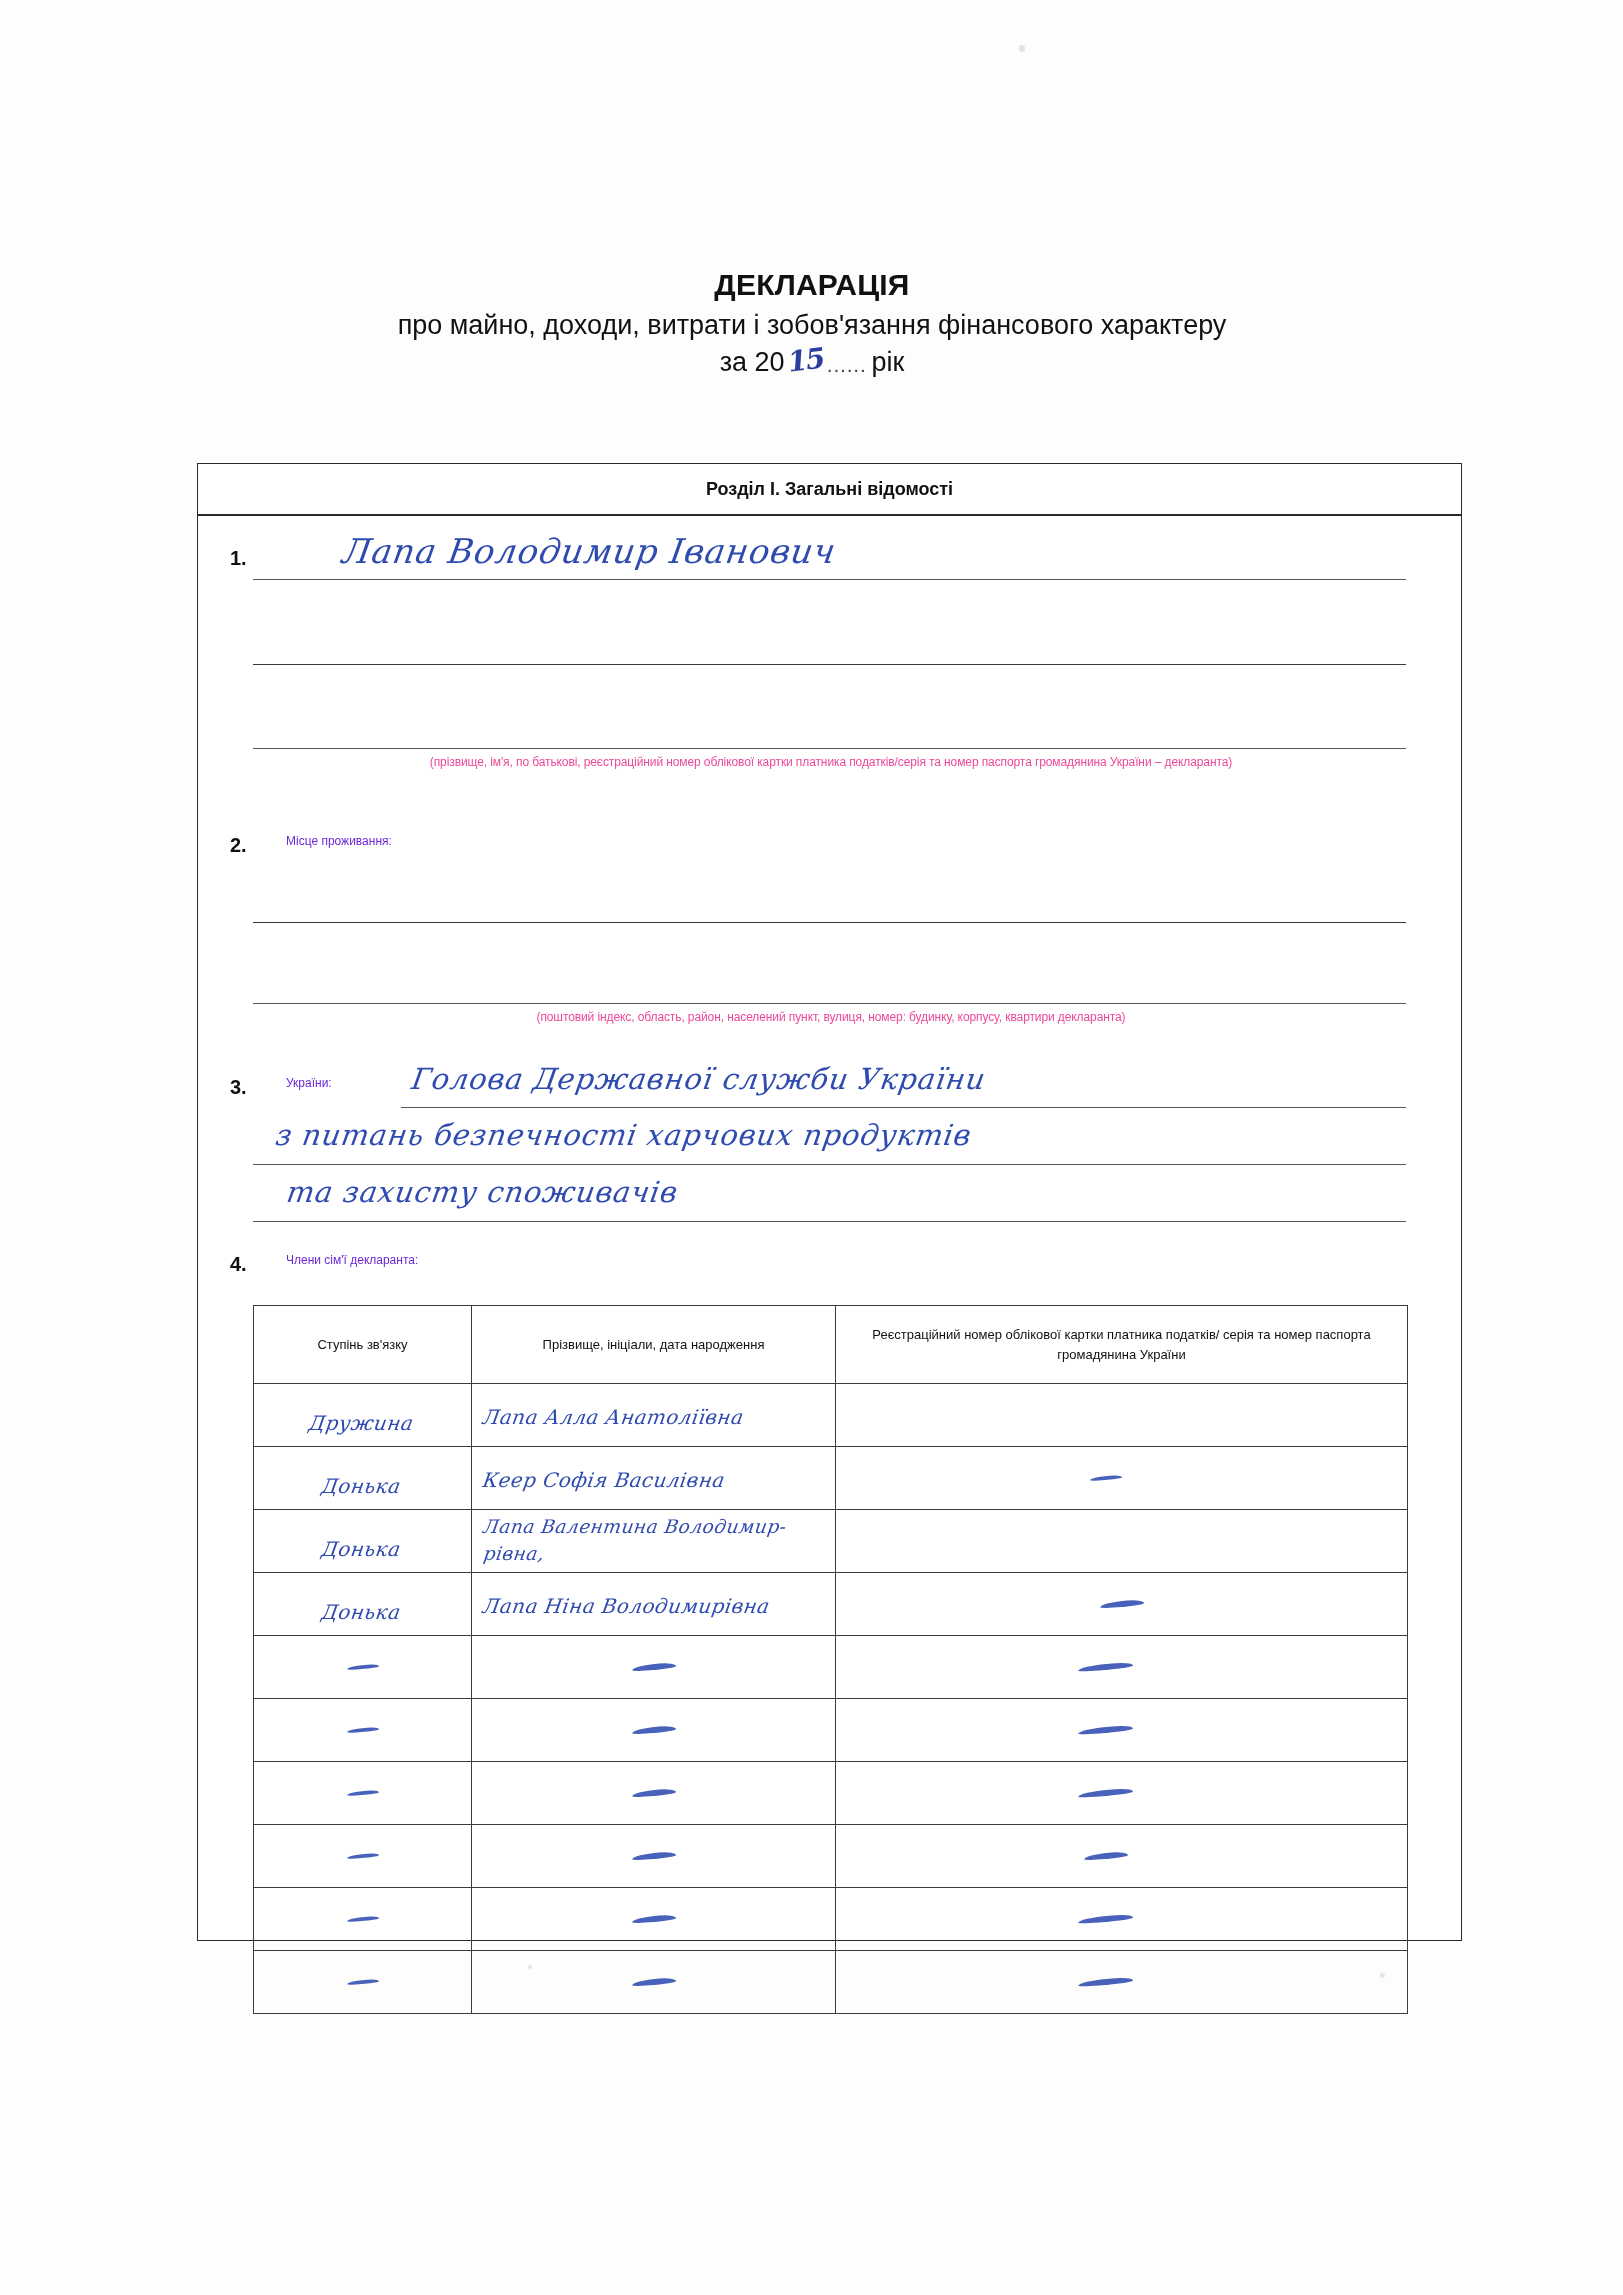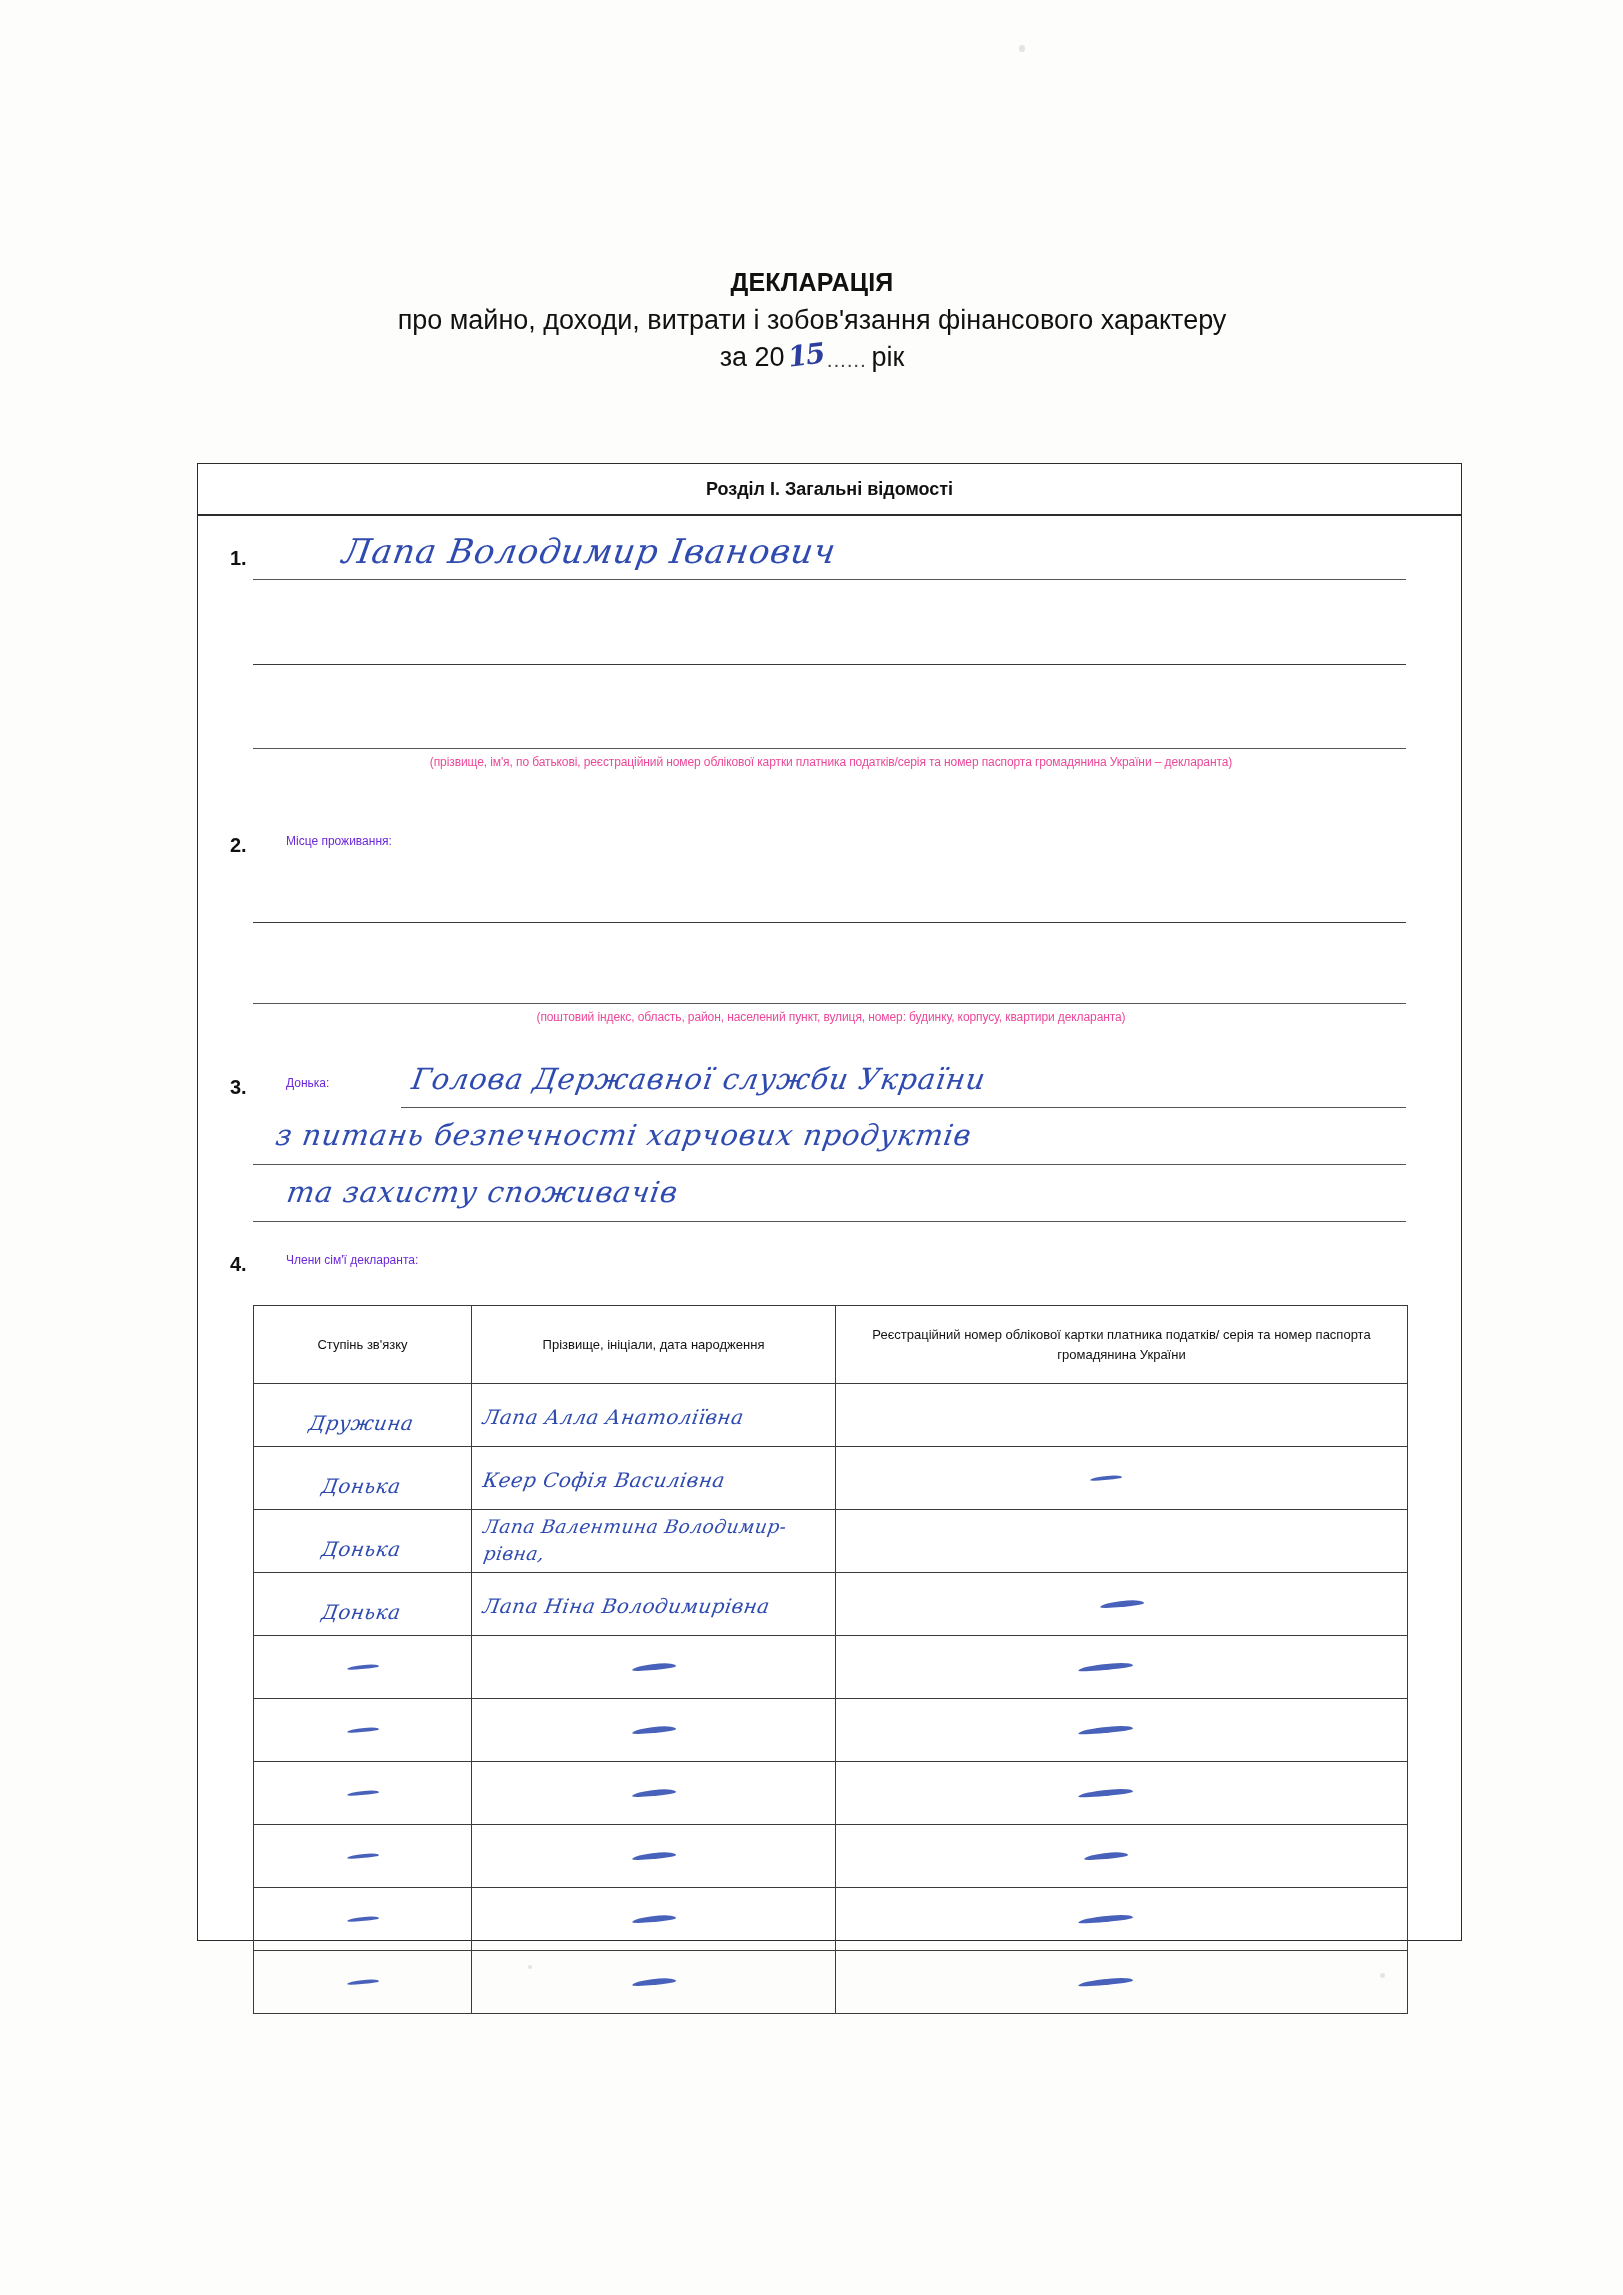--- a/index.html
+++ b/index.html
@@ -22,21 +22,21 @@
 
   
   .title-block {
     position: absolute;
     left: 0;
     top: 268px;
     width: 1624px;
     text-align: center;
   }
   .doc-title {
-    font-size: 25px;
+    font-size: 30px;
     font-weight: bold;
     letter-spacing: 0.2px;
     color: #111;
     margin: 0 0 8px 0;
   }
   .doc-subtitle {
     font-size: 27px;
     font-weight: normal;
     color: #111;
     margin: 0 0 4.9px 0;
@@ -256,21 +256,21 @@
         <span class="field-num" style="left:32px; top:318px;">2.</span>
         <span class="field-label" style="left:88px; top:318px;">Місце проживання:</span>
         <span class="hand hand-name" style="left:325px; top:309px;"></span>
         <div class="rule" style="left:55px; top:406px; width:1153px;"></div>
         <div class="rule thin" style="left:55px; top:487px; width:1153px;"></div>
         <div class="caption" style="left:32px; top:494px; width:1202px;">(поштовий індекс, область, район, населений пункт, вулиця, номер: будинку, корпусу, квартири декларанта)</div>
       </div>
 
       <div class="field">
         <span class="field-num" style="left:32px; top:560px;">3.</span>
-        <span class="field-label" style="left:88px; top:560px;">Донька:</span>
+        <span class="field-label" style="left:88px; top:560px;">України:</span>
         <span class="hand hand-pos" style="left:214px; top:546px;">Голова Державної служби України</span>
         <div class="rule thin" style="left:203px; top:591px; width:1005px;"></div>
 
         <span class="hand hand-pos" style="left:78px; top:602px;">з питань безпечності харчових продуктів</span>
         <div class="rule thin" style="left:55px; top:648px; width:1153px;"></div>
 
         <span class="hand hand-pos" style="left:89px; top:659px;">та захисту споживачів</span>
         <div class="rule thin" style="left:55px; top:705px; width:1153px;"></div>
       </div>
 

